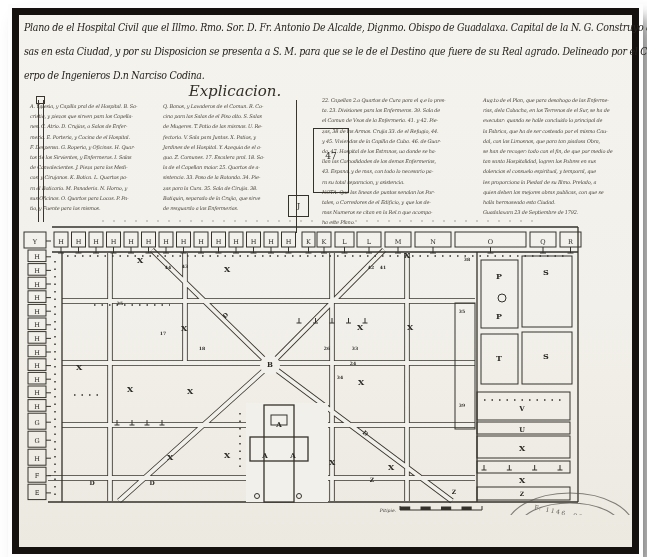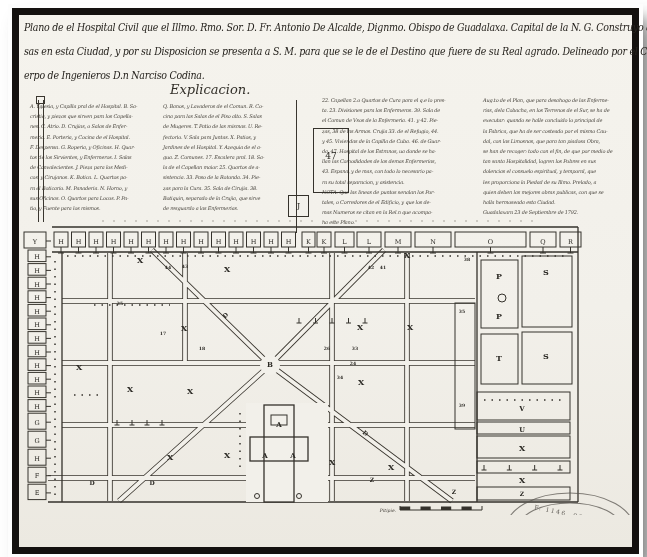--- a/index.html
+++ b/index.html
@@ -3,22 +3,22 @@
 <meta charset="utf-8">
 <style>
   html,body{margin:0;padding:0;background:#ffffff;width:647px;height:557px;overflow:hidden;
     font-family:"DejaVu Serif",serif;}
   #photo{position:absolute;left:12px;top:8px;width:613px;height:532px;
     border:7px solid #14110f;
     background:linear-gradient(180deg,#f5f3ed 0%,#f2f0ea 55%,#ece9e1 100%);
     box-shadow:0 0 0 4px #fdfdfd, 14px 16px 20px 2px rgba(55,55,55,.48), 6px 8px 10px rgba(70,70,70,.30);}
   .tl{position:absolute;white-space:nowrap;font-style:italic;font-size:11px;letter-spacing:-.3px;
     color:#26231e;transform:scaleX(.86);transform-origin:0 0;width:716px;}
-  #exp-head{position:absolute;left:151px;top:67px;width:130px;
-    font-style:italic;font-size:13px;color:#33302a;}
+  #exp-head{position:absolute;left:151px;top:67px;width:130px;text-align:center;
+    font-style:italic;font-size:15px;color:#33302a;}
   .lcol{position:absolute;}
   .scr{font-style:italic;font-size:5px;line-height:10.2px;letter-spacing:-.2px;
     color:#46423b;white-space:nowrap;}
   #divider{position:absolute;left:277px;top:85px;width:0;height:133px;border-left:1.2px solid #3a362f;}
   #aqueduct{position:absolute;left:19px;top:85px;width:4px;height:122px;
     border-left:1.1px solid #3a362f;border-right:1.1px solid #3a362f;}
   #aq-top{position:absolute;left:17px;top:81px;width:7px;height:6px;border:1px solid #3a362f;}
   #box47{position:absolute;left:294px;top:113px;width:36px;height:65px;border:1.4px solid #35322c;
     text-align:center;font-size:9px;color:#2a2823;padding-top:22px;box-sizing:border-box;}
   #boxJ{position:absolute;left:269px;top:180px;width:19px;height:20px;border:1.3px solid #35322c;

